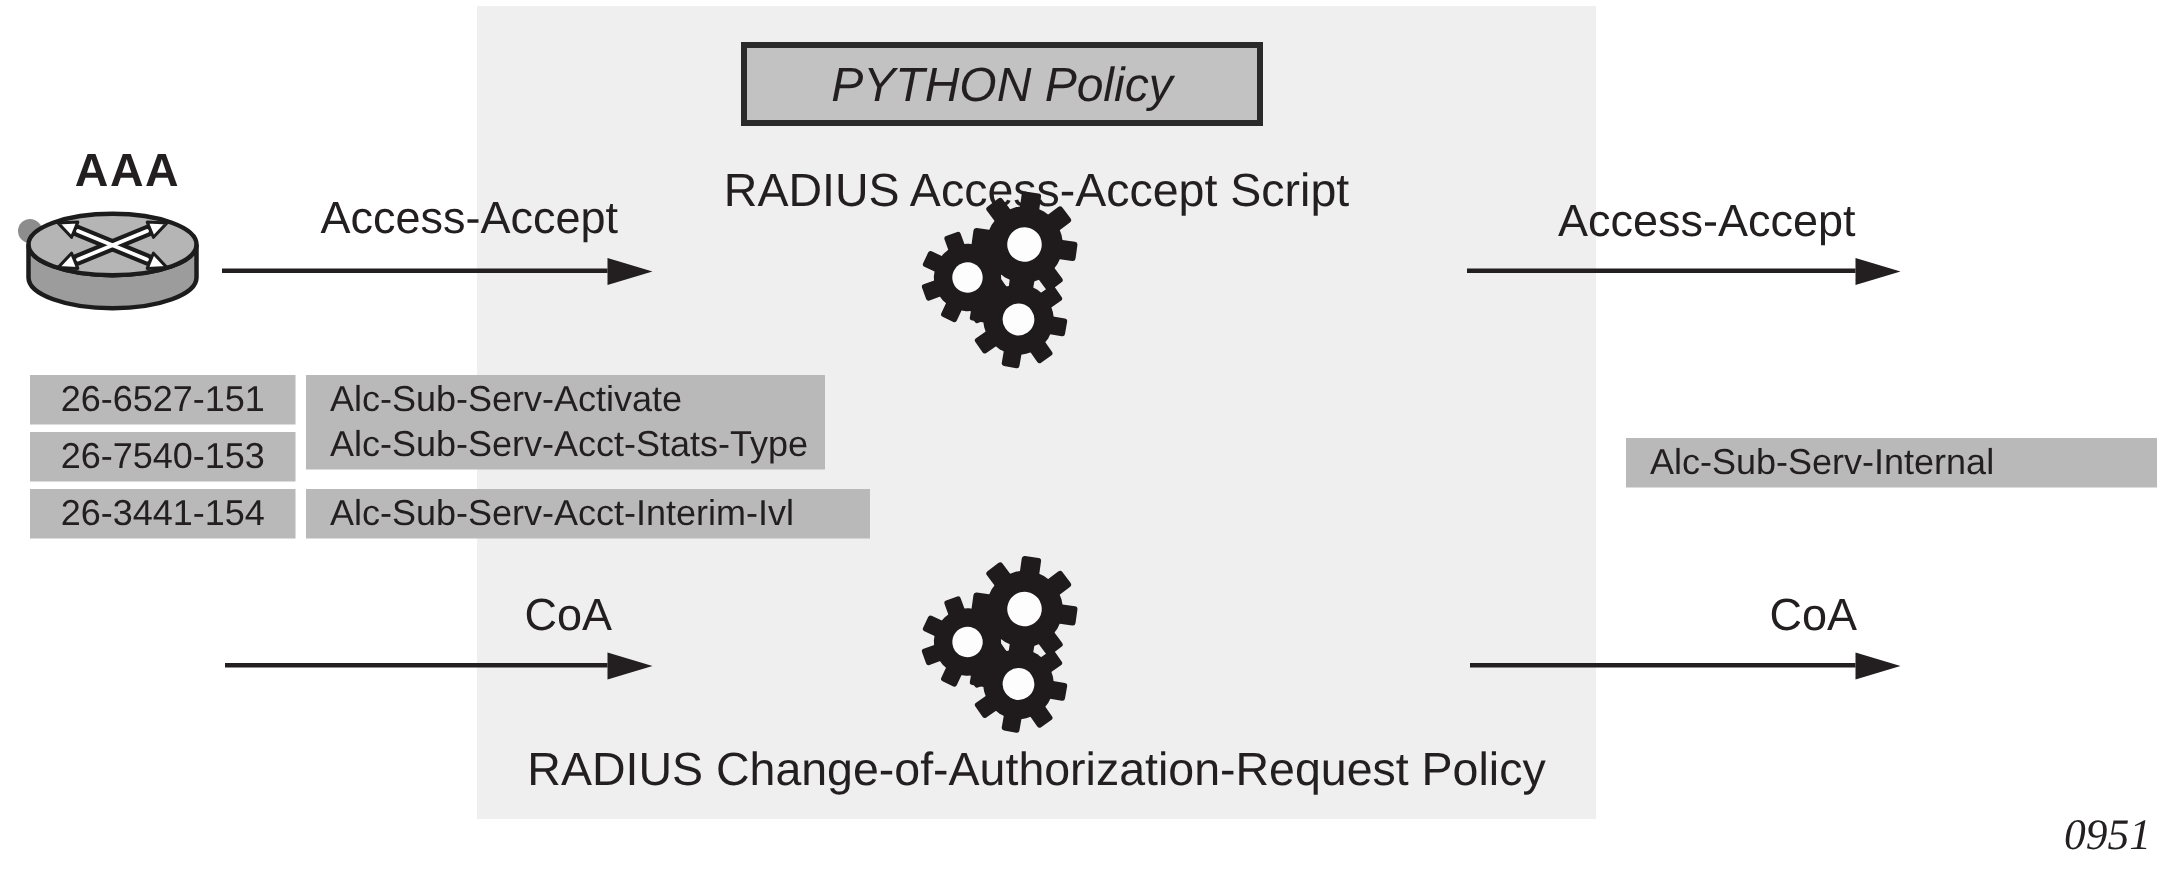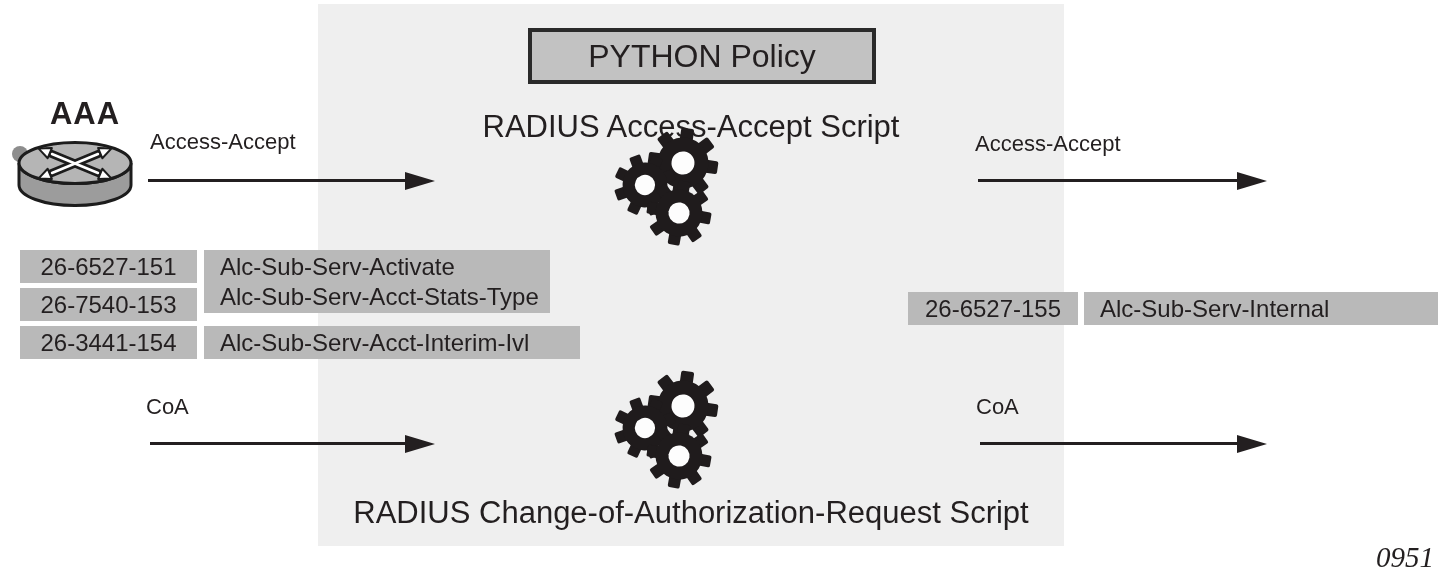--- a/index.html
+++ b/index.html
@@ -2,26 +2,26 @@
 <html><head>
 <meta charset="utf-8">
 <style>
   html,body { margin:0; padding:0; background:#ffffff; }
   .stage {
     position:relative; width:1446px; height:585px; background:#ffffff;
     font-family:"Liberation Sans", sans-serif; color:#231f20; overflow:hidden;
   }
   .panel { position:absolute; left:318px; top:4px; width:746px; height:542px; background:#efefef; }
   .title-box {
-    position:absolute; left:528px; top:28px; width:348px; height:56px;
+    position:absolute; left:494px; top:28px; width:348px; height:56px;
     background:#c2c2c2; border:4px solid #2a2a2a; box-sizing:border-box;
-    display:flex; align-items:center; justify-content:center; font-size:32px;
+    display:flex; align-items:center; justify-content:center; font-size:32px;font-style:italic;
   }
   .script-label { position:absolute; left:318px; width:746px; text-align:center; font-size:31px; }
-  .flow-label { position:absolute; text-align:left; font-size:22px; }
+  .flow-label { position:absolute; text-align:right; font-size:30px; }
   .arrow { position:absolute; height:3px; background:#231f20; }
   .arrow::after {
     content:""; position:absolute; right:-30px; top:50%; transform:translateY(-50%);
     width:0; height:0; border-left:30px solid #231f20;
     border-top:9px solid transparent; border-bottom:9px solid transparent;
   }
   .attr-code, .attr-name {
     position:absolute; height:33px; background:#b9b9b9; font-size:24px;
     display:flex; align-items:center; box-sizing:border-box; white-space:nowrap;
   }
@@ -99,30 +99,29 @@
 
   <div class="attr-code" style="left:20px; top:250px; width:177px;">26-6527-151</div>
   <div class="attr-name" style="left:204px; top:250px; width:346px;">Alc-Sub-Serv-Activate</div>
 
   <div class="attr-code" style="left:20px; top:288px; width:177px;">26-7540-153</div>
   <div class="attr-name" style="left:204px; top:280px; width:346px;">Alc-Sub-Serv-Acct-Stats-Type</div>
 
   <div class="attr-code" style="left:20px; top:326px; width:177px;">26-3441-154</div>
   <div class="attr-name" style="left:204px; top:326px; width:376px;">Alc-Sub-Serv-Acct-Interim-Ivl</div>
 
-  <div class="attr-code" style="left:908px; top:292px; width:170px;">26-6527-155</div>
   <div class="attr-name" style="left:1084px; top:292px; width:354px;">Alc-Sub-Serv-Internal</div>
 
   <div class="flow-label" style="left:146px; top:394px; width:262px;">CoA</div>
   <div class="arrow" style="left:150px; top:442px; width:255px;"></div>
 
   <svg class="icon-svg" style="left:604px; top:370px;" width="124" height="124" viewBox="0 0 124 124">
     <use href="#gear-cluster"></use>
   </svg>
 
   <div class="flow-label" style="left:976px; top:394px; width:262px;">CoA</div>
   <div class="arrow" style="left:980px; top:442px; width:257px;"></div>
 
-  <div class="script-label" style="top:495px;">RADIUS Change-of-Authorization-Request Script</div>
+  <div class="script-label" style="top:495px;">RADIUS Change-of-Authorization-Request Policy</div>
 
   <div class="fig-num">0951</div>
 
 </div>
 
 </body></html>

